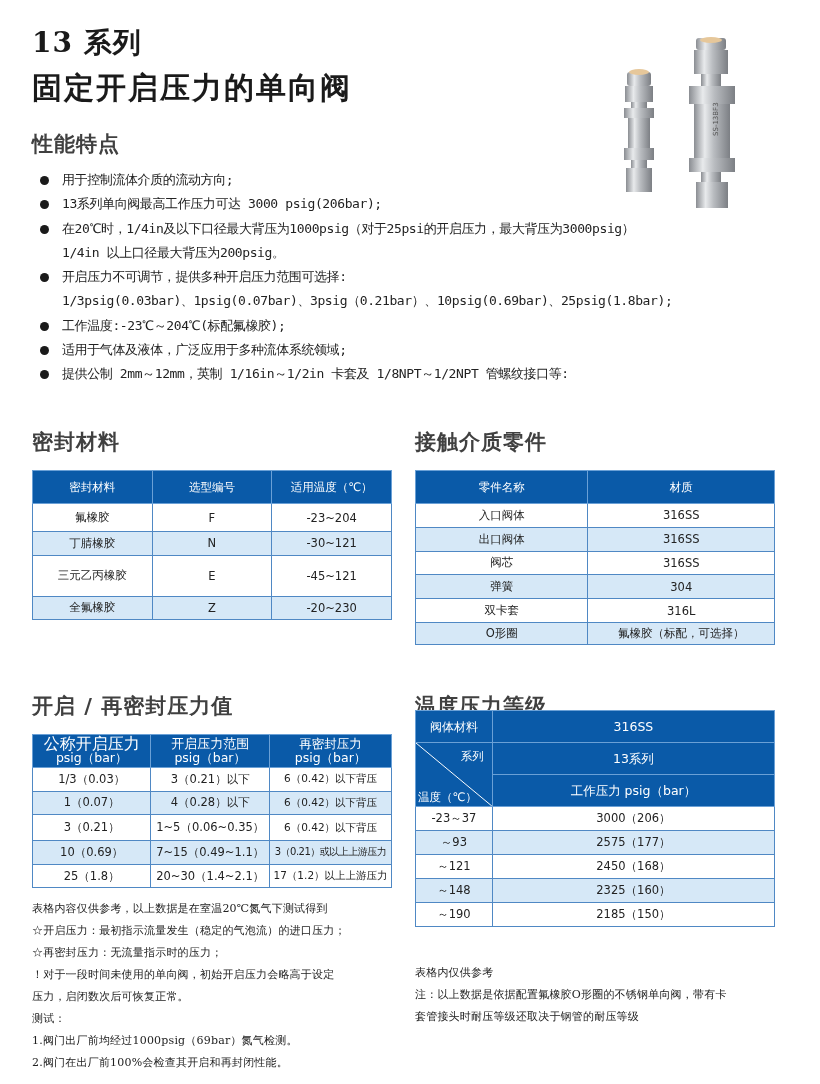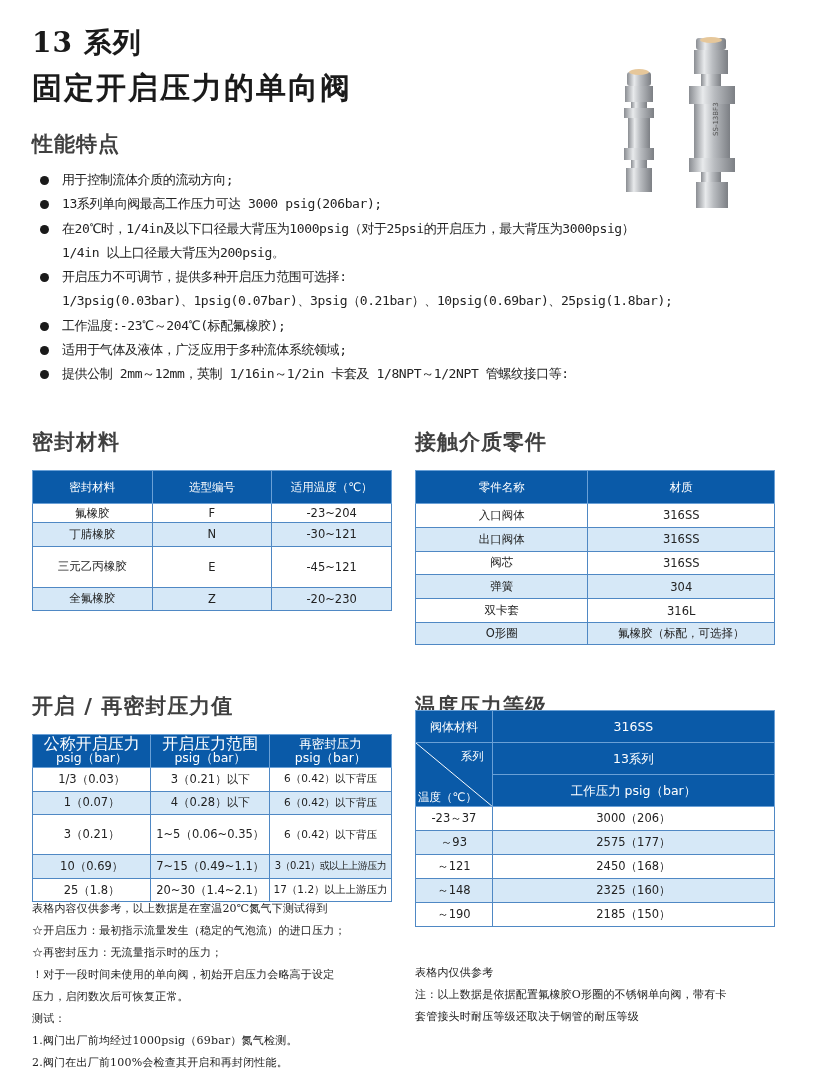--- a/index.html
+++ b/index.html
@@ -87,21 +87,21 @@
       <col style="width:120px">
       <col style="width:120px">
       <col style="width:120px">
     </colgroup>
   <tbody>
       <tr style="height:33px;">
     <th>密封材料</th>
     <th>选型编号</th>
     <th>适用温度（℃）</th>
   </tr>
-  <tr class="norm" style="height:19px;">
+  <tr class="norm" style="height:28px;">
     <td>氟橡胶</td>
         <td>F</td>
         <td>-23~204</td>
   </tr>
   <tr class="alt" style="height:23.5px;">
     <td>丁腈橡胶</td>
         <td>N</td>
         <td>-30~121</td>
   </tr>
   <tr class="norm" style="height:41px;">
@@ -162,39 +162,39 @@
       <col style="width:119px">
       <col style="width:122px">
     </colgroup>
   <tbody>
       <tr style="height:33px;">
     <th>
           <div style="font-size:16px">公称开启压力</div>
           <div style="font-size:12.5px">psig（bar）</div>
         </th>
     <th>
-          <div style="font-size:16px">开启压力范围</div>
+          <div style="font-size:13px">开启压力范围</div>
           <div style="font-size:12.5px">psig（bar）</div>
         </th>
     <th>
           <div style="font-size:12.5px">再密封压力</div>
           <div style="font-size:12.5px">psig（bar）</div>
         </th>
   </tr>
   <tr class="norm" style="height:23.6px;">
         <td>1/3（0.03）</td>
         <td>3（0.21）以下</td>
         <td style="font-size:10.5px">6（0.42）以下背压</td>
       </tr>
   <tr class="alt" style="height:23.6px;">
         <td>1（0.07）</td>
         <td>4（0.28）以下</td>
         <td style="font-size:10.5px">6（0.42）以下背压</td>
       </tr>
-  <tr class="norm" style="height:40px;">
+  <tr class="norm" style="height:26px;">
         <td>3（0.21）</td>
         <td>1~5（0.06~0.35）</td>
         <td style="font-size:10.5px">6（0.42）以下背压</td>
       </tr>
   <tr class="alt" style="height:23.6px;">
         <td>10（0.69）</td>
         <td>7~15（0.49~1.1）</td>
         <td style="font-size:10px; white-space:nowrap; letter-spacing:-0.5px;">3（0.21）或以上上游压力</td>
       </tr>
   <tr class="norm" style="height:23.6px;">

